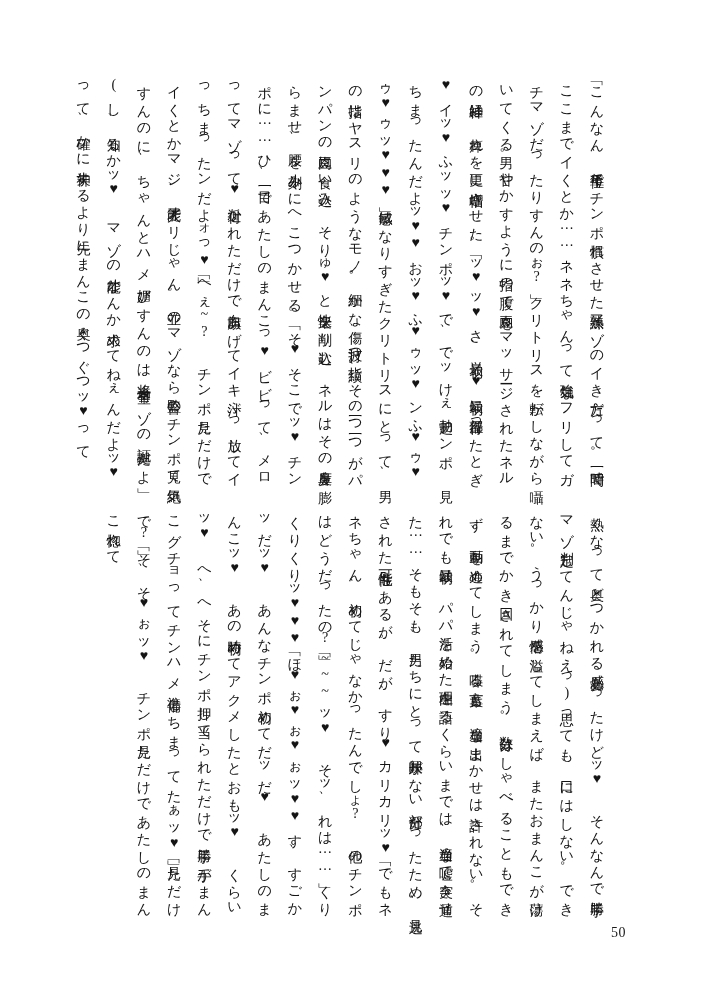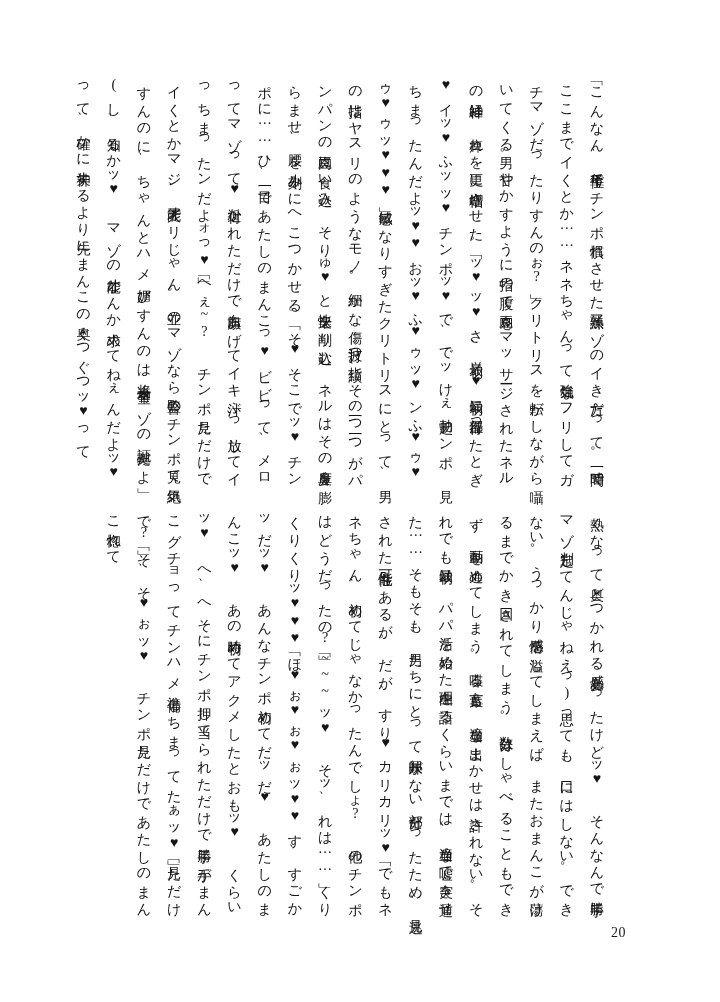--- a/index.html
+++ b/index.html
@@ -80,15 +80,15 @@
 <div id="page">
 
   <div class="vblock" id="block-1">
     <p>「こんなん、年単位でチンポ慣れさせた熟練マゾのイき方だって。一時間でここまでイくとか……ネネちゃんって強気なフリしてガチマゾだったりすんのぉ?」クリトリスを転がしながら囁いてくる男。甘やかすように指の腹で肉豆をマッサージされたネルの神経は、痺れを更に増幅させた。「ッ♥ッ♥さ、最初ッ♥最初に部屋行ったとぎ♥イッ♥ふッッ♥チンポッ♥で、でッけぇ勃起チンポ、見ちまったんだよッ♥♥おッ♥ふ♥ゥッ♥ンふ♥ゥ♥ゥ♥ゥッ♥♥♥」敏感になりすぎたクリトリスにとって、男の指はヤスリのようなモノ。細かな傷、波打つ指紋、その一つ一つがパンパンの肉豆に食い込み、そりゅ♥と快楽を削り込む。ネルはその度鼻を膨らませ、腰を小刻みにへこつかせる。「そ♥そこでッ♥チンポに……ひ、一目であたしのまんこっ♥ビビって、メロってマゾって♥近付かれただけで白旗あげてイキ汁ぶっ放してイっちまったンだよォっ♥」「へぇ~? チンポ見ただけでイくとかマジ、才能大アリじゃん。並のマゾなら監督のチンポ見て気絶すんのに、ちゃんとハメ媚びすんのは将来有望マゾの証拠だよ」(し、知るかッ♥ マゾの才能なんか求めてねぇんだよッ♥ って、確かに失神するより先にまんこの奥ぐつぐつッ♥って</p>
   </div>
 
   <div class="vblock" id="block-2">
     <p>熱くなって奥どつかれる感覚あったけどッ♥ そんなんで勝手にマゾ判定してんじゃねえっ)思っても、口にはしない。できない。うっかり感情を溢してしまえば、またおまんこが蕩けるまでかき回されてしまう。数分はしゃべることもできず、動画を進めてしまう。喋る言葉も、適当な出まかせは許されない。それでも最初は、パパ活を始めた理由を語るくらいまでは、適当な嘘で突き通せた……そもそも、男たちにとって興味がない部分だったため、見逃された可能性もあるが。だが、すり♥カリカリッ♥「でもネネちゃん、初めてじゃなかったんでしょ? 他のチンポはどうだったの?」「~~~ッ♥ そッ、れは……」くりくりくりッ♥♥♥「ほ♥ぉ♥ぉ♥ぉッ♥♥す、すごかッだッ♥ あんなチンポ初めてだッだ♥ あたしのまんこッ♥ あの時初めてアクメしたとおもッ♥ くらいッ♥ へ、へそにチンポ押し当てられただけで勝手に手がまんこグチョってチンハメ準備しちまってたぁッ♥」「見ただけで?」「そ、そ♥ぉッ♥ チンポ見ただけであたしのまんこ惚れて</p>
   </div>
 
-  <div id="folio">20</div>
+  <div id="folio">50</div>
 
 </div>
 
 </body></html>

